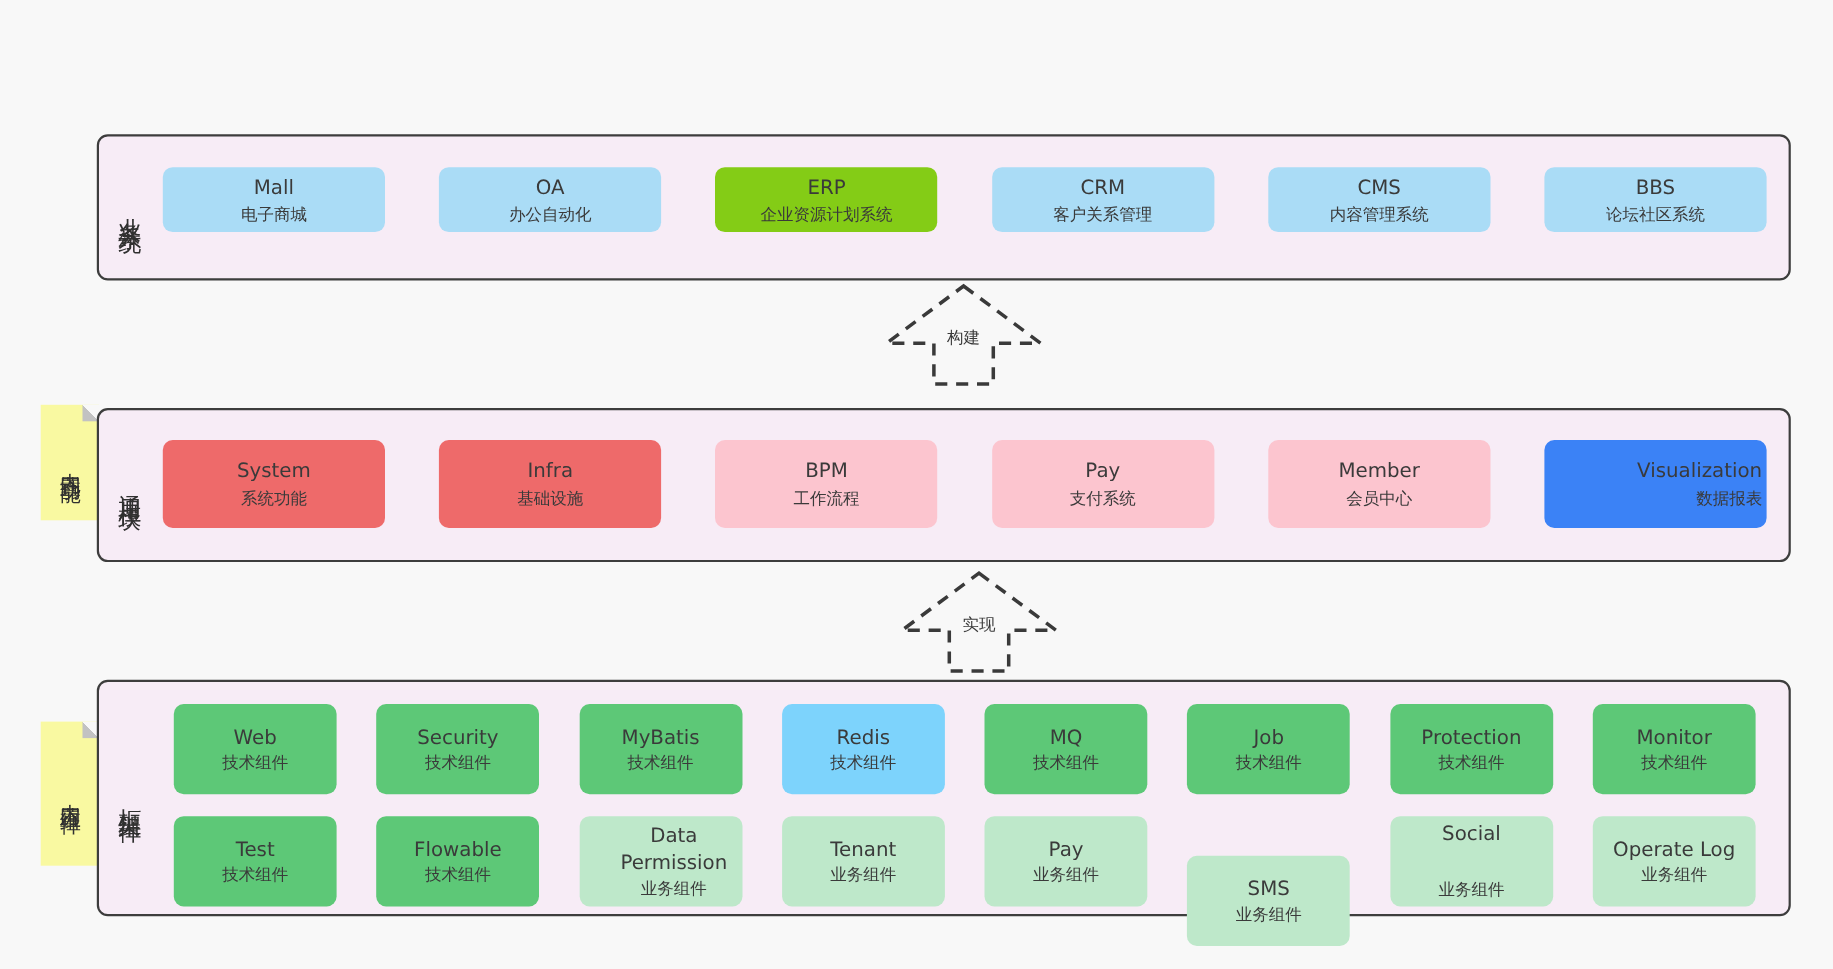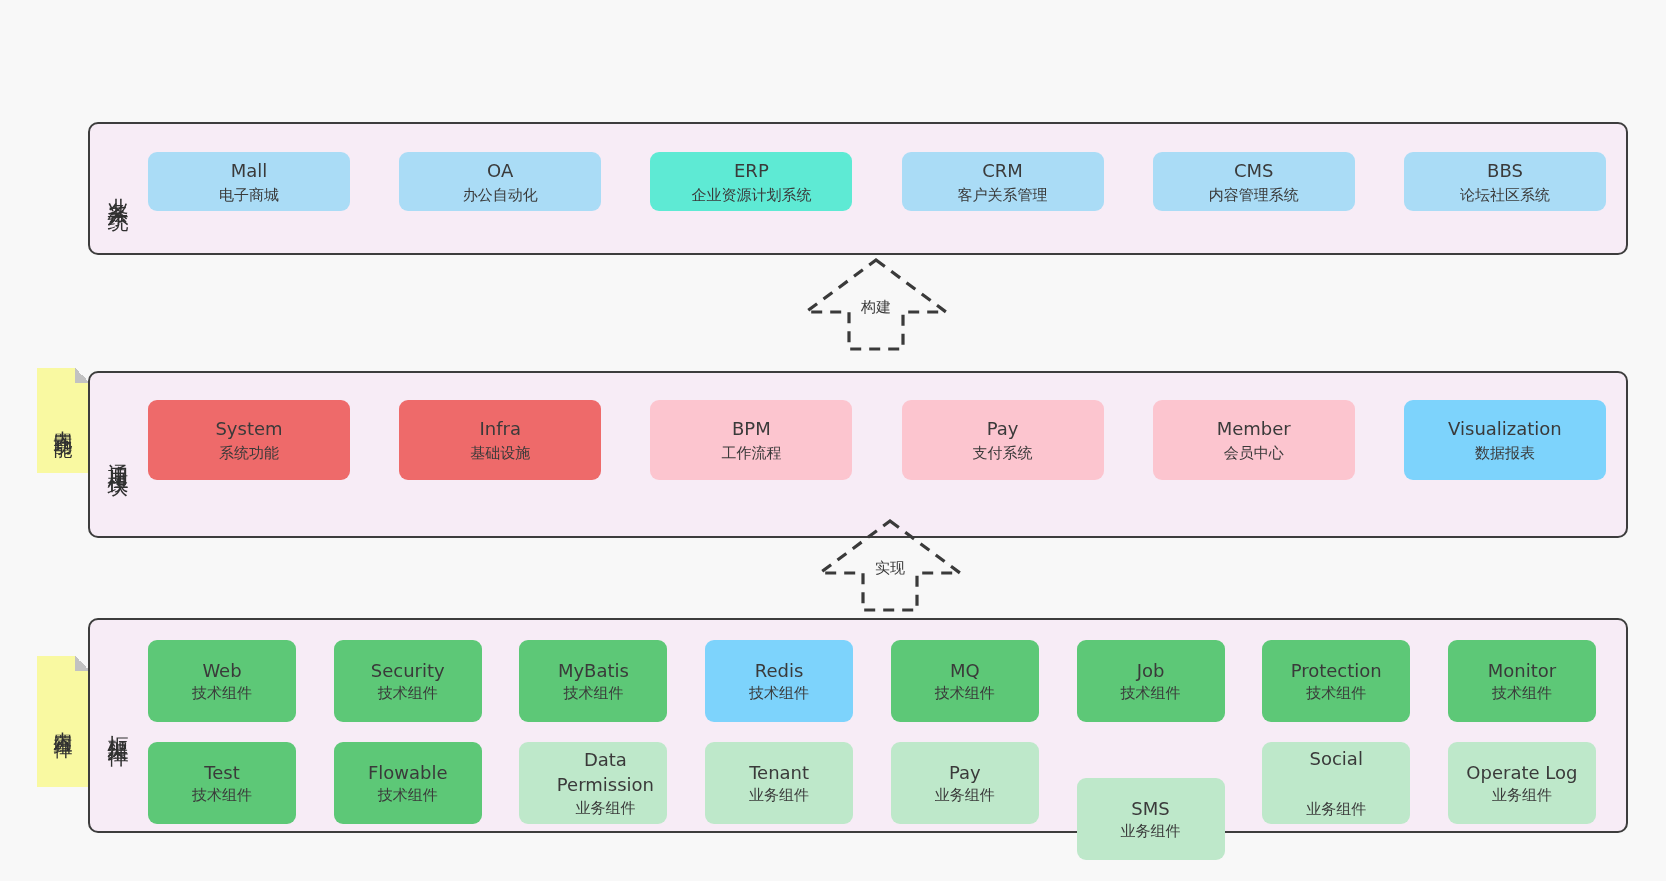--- a/index.html
+++ b/index.html
@@ -11,21 +11,21 @@
   .page { position:relative; width:1666px; height:881px; overflow:hidden; }
 
   
   .container {
     position:absolute; left:88px; width:1540px;
     background:#f7ecf6;
     border:2px solid #3d3d3d; border-radius:10px;
     box-sizing:border-box;
   }
   #layer1 { top:122px; height:133px; }
-  #layer2 { top:371px; height:167px; }
+  #layer2 { top:371px; height:140px; }
   #layer3 { top:618px; height:215px; }
 
   .layer-label {
     position:absolute; left:17px; top:50%; transform:translateY(-50%);
     writing-mode:vertical-lr; text-orientation:upright;
     font-size:21px; letter-spacing:4px; color:#303030; line-height:1;
   }
 
   
   .boxes {
@@ -36,21 +36,21 @@
   #layer2 .boxes { top:27px; }
   .box {
     border-radius:9px;
     display:flex; flex-direction:column; justify-content:center; align-items:center;
     text-align:center; line-height:1.5; font-size:18px; color:#3a3a3a;
     box-sizing:border-box; padding:2px 4px;
   }
   .box-wide { width:202px; height:59px; }
   #layer2 .box-wide { height:80px; }
   .grid-row {
-    position:absolute; left:58px; right:30px;
+    position:absolute; left:68px; right:30px;
     display:flex; justify-content:space-between;
   }
   #row1 { top:20px; }
   #row2 { top:122px; }
   .box-small { width:148px; height:82px; font-size:18px; line-height:1.42; }
   .box-subtitle { font-size:15px; }
 
   
   .note {
     position:absolute; width:53px; background:#f9f9a1;
@@ -99,21 +99,21 @@
     <div class="layer-label">业务系统</div>
     <div class="boxes">
       <div class="box box-wide" style="background-color: rgb(170, 220, 246);">
         <div class="box-title">Mall</div>
         <div class="box-subtitle">电子商城</div>
       </div>
       <div class="box box-wide" style="background-color: rgb(170, 220, 246);">
         <div class="box-title">OA</div>
         <div class="box-subtitle">办公自动化</div>
       </div>
-      <div class="box box-wide" style="background-color: #5eead4;">
+      <div class="box box-wide" style="background-color: #84cc16;">
         <div class="box-title">ERP</div>
         <div class="box-subtitle">企业资源计划系统</div>
       </div>
       <div class="box box-wide" style="background-color: rgb(170, 220, 246);">
         <div class="box-title">CRM</div>
         <div class="box-subtitle">客户关系管理</div>
       </div>
       <div class="box box-wide" style="background-color: rgb(170, 220, 246);">
         <div class="box-title">CMS</div>
         <div class="box-subtitle">内容管理系统</div>
@@ -148,21 +148,21 @@
         <div class="box-subtitle">工作流程</div>
       </div>
       <div class="box box-wide" style="background-color: rgb(252, 197, 207);">
         <div class="box-title">Pay</div>
         <div class="box-subtitle">支付系统</div>
       </div>
       <div class="box box-wide" style="background-color: rgb(252, 197, 207);">
         <div class="box-title">Member</div>
         <div class="box-subtitle">会员中心</div>
       </div>
-      <div class="box box-wide" style="background-color: #7dd3fc;">
+      <div class="box box-wide" style="background-color: #3b82f6; align-items: flex-end;">
         <div class="box-title">Visualization</div>
         <div class="box-subtitle">数据报表</div>
       </div>
     </div>
   </section>
 
   <div class="arrow" id="arrow2">
     <svg viewBox="0 0 150 95">
       <polygon points="75,3 145,55 102,55 102,92 48,92 48,55 5,55"></polygon>
     </svg>

